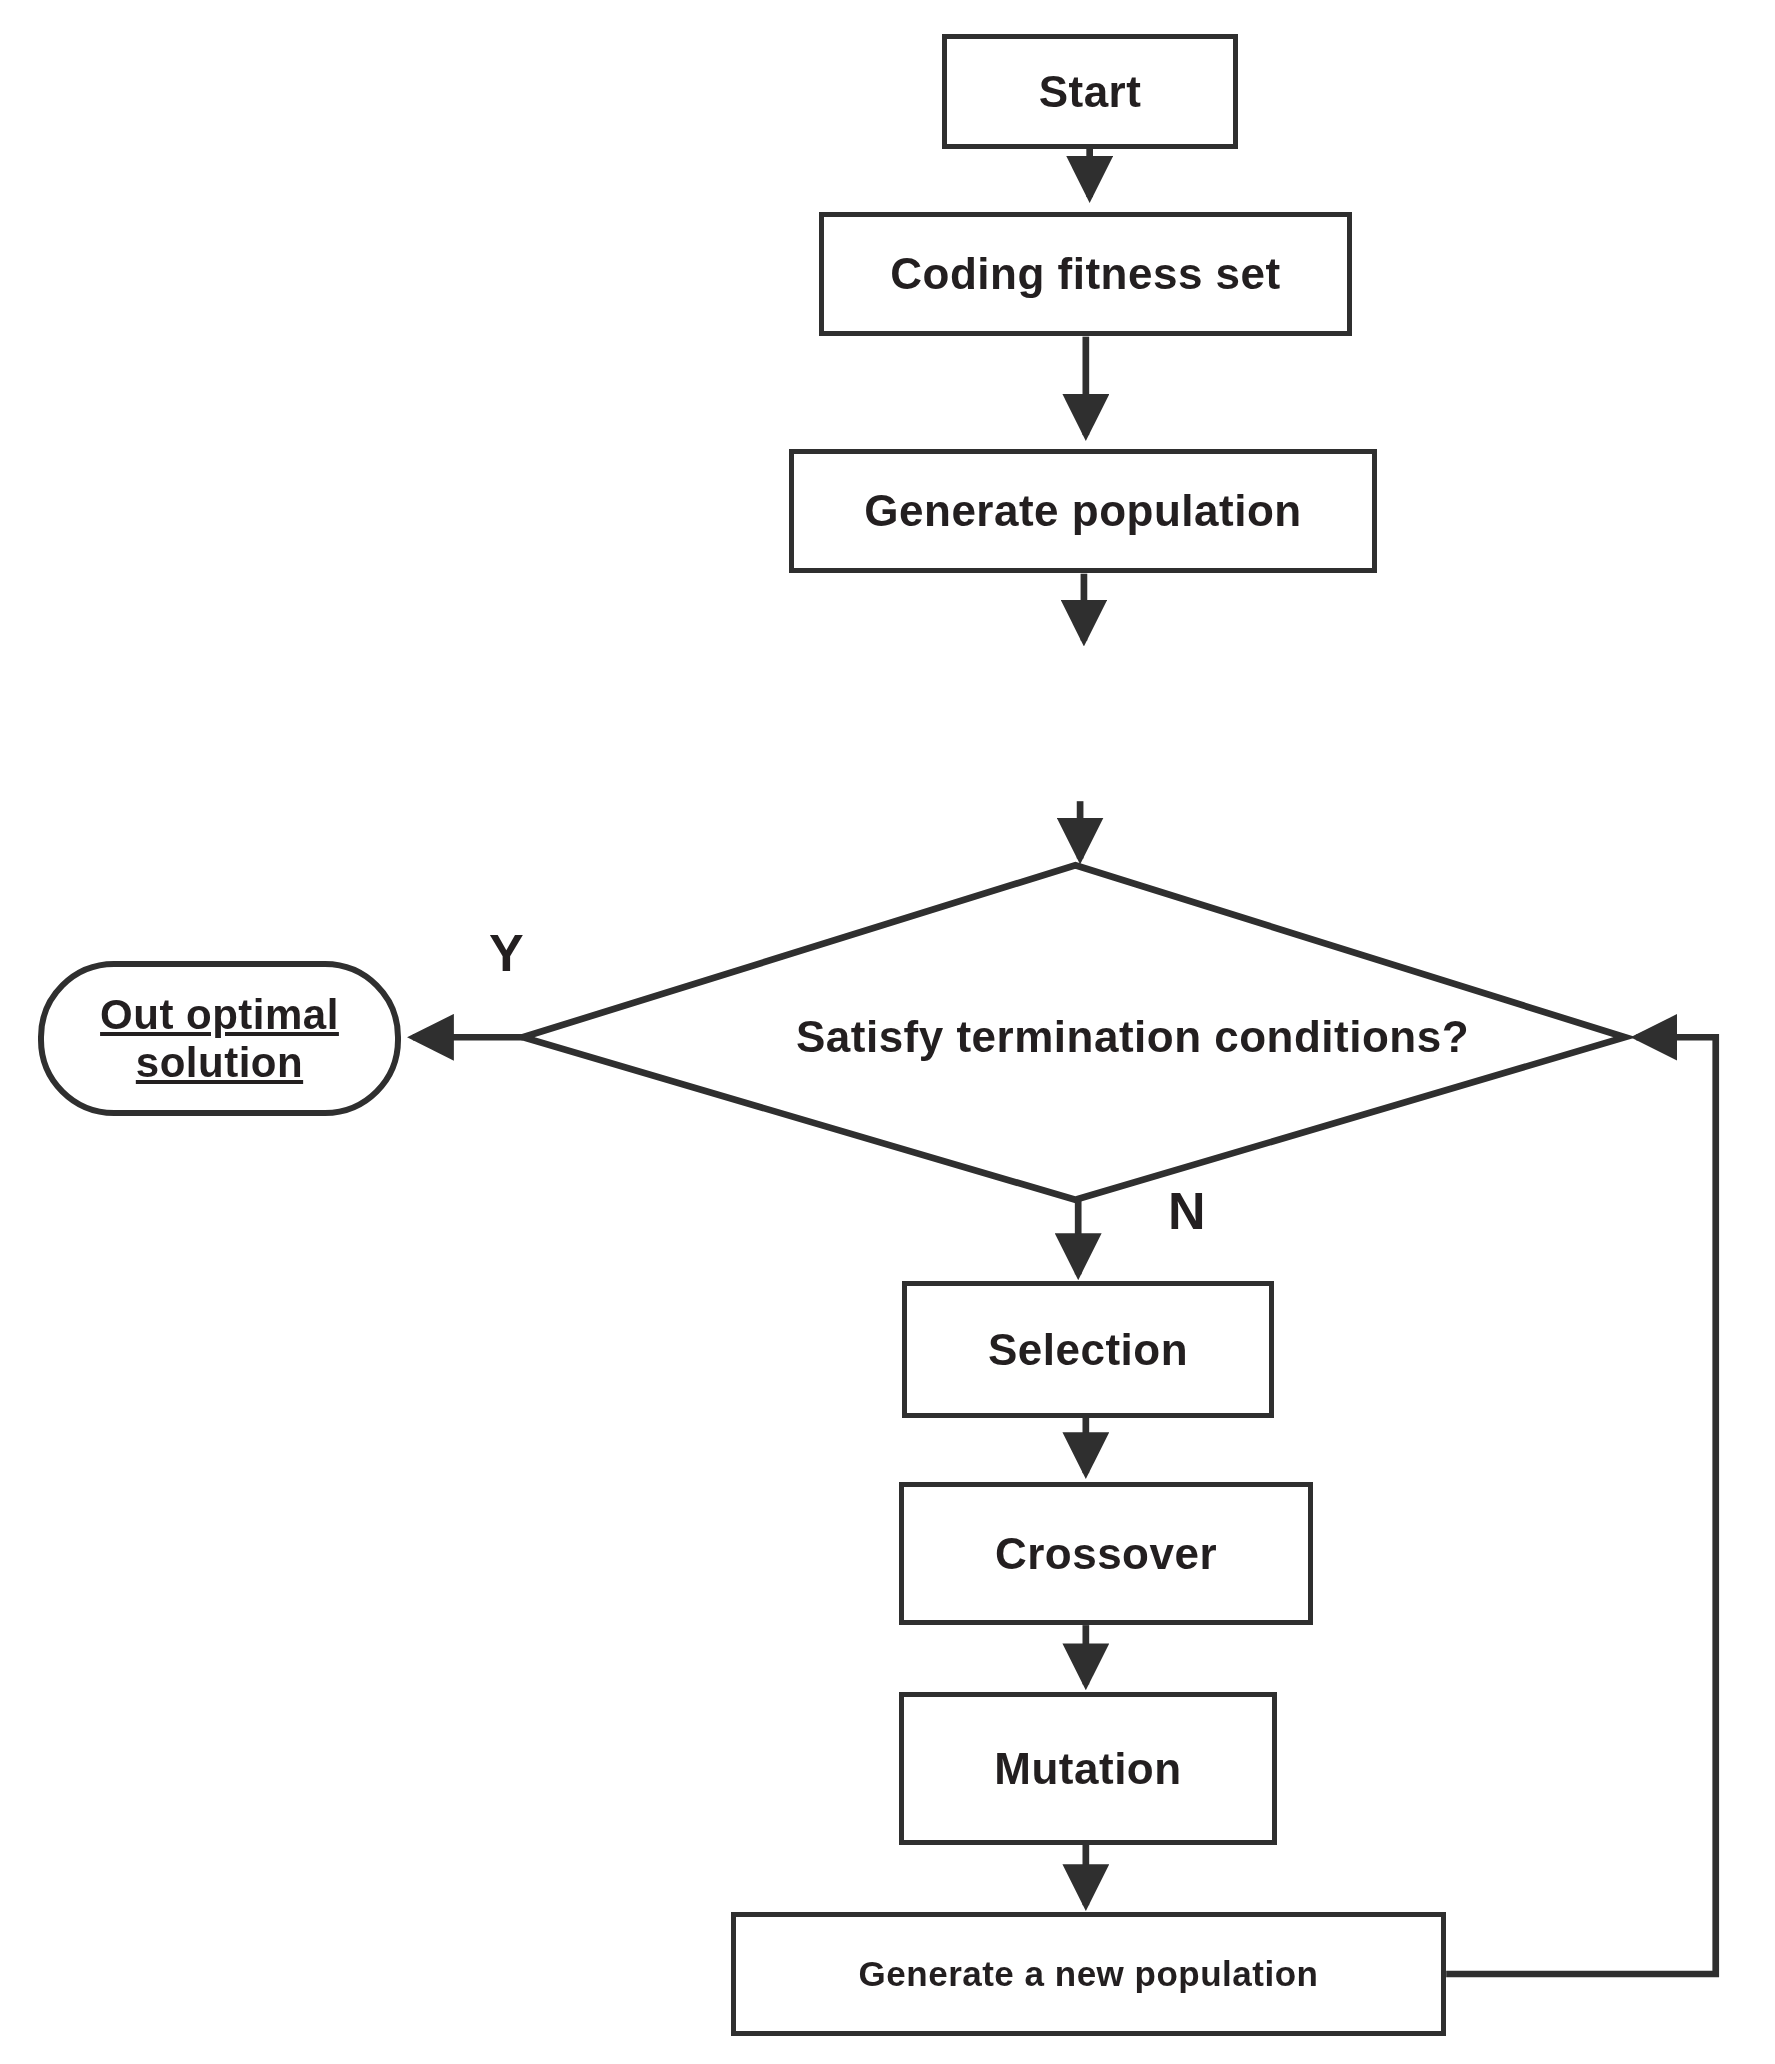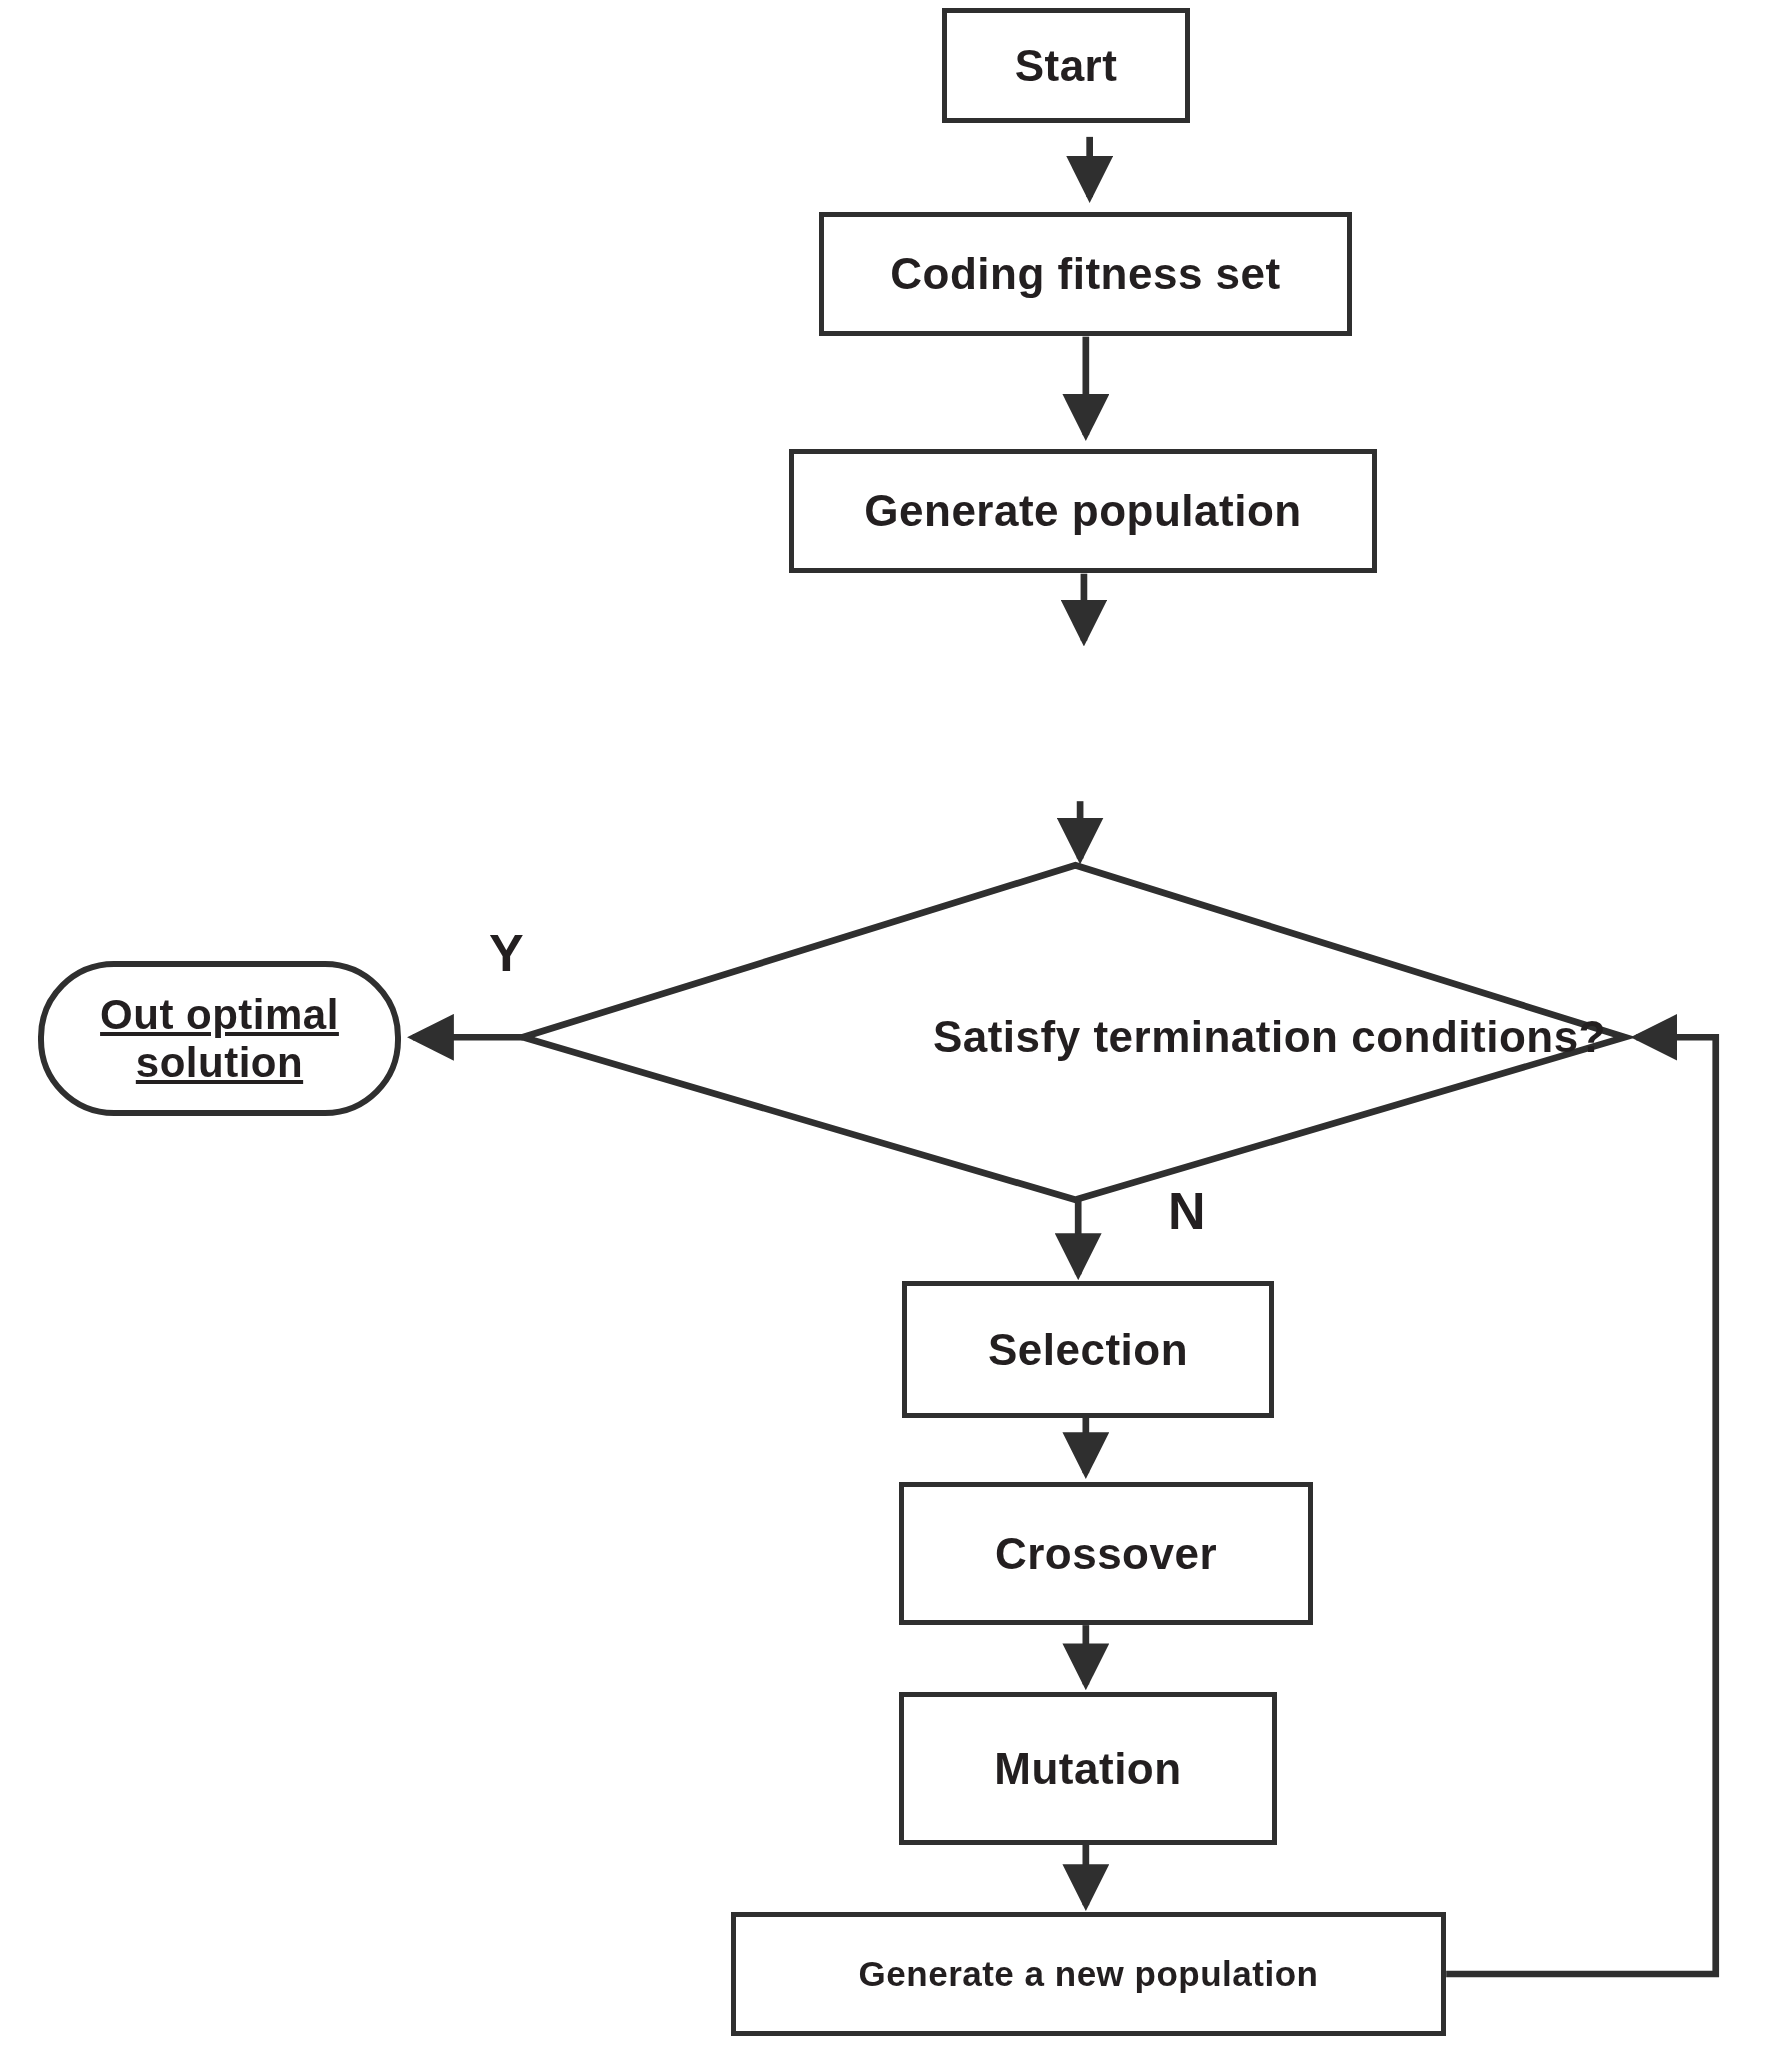--- a/index.html
+++ b/index.html
@@ -48,38 +48,38 @@
     border: none;
     background: transparent;
   }
   .edge-label {
     position: absolute;
     color: #231f20;
     font-weight: bold;
     line-height: 1;
   }
   
-  #n-start        { left: 942px;  top: 8px;   width: 248px; height: 115px; font-size: 44px; }
+  #n-start        { left: 942px;  top: 34px;   width: 296px; height: 115px; font-size: 44px; }
   #n-coding       { left: 819px;  top: 212px;  width: 533px; height: 124px; font-size: 44px; }
   #n-initial      { left: 789px;  top: 449px;  width: 588px; height: 124px; font-size: 44px; }
   #n-evaluation   { left: 631px;  top: 655px;  width: 915px; height: 146px; font-size: 44px; }
   #n-out          { left: 38px;   top: 961px; width: 363px; height: 155px; font-size: 42px; text-decoration: underline; }
   #n-selection    { left: 902px;  top: 1281px; width: 372px; height: 137px; font-size: 44px; }
   #n-crossover    { left: 899px;  top: 1482px; width: 414px; height: 143px; font-size: 44px; }
   #n-mutation     { left: 899px;  top: 1692px; width: 378px; height: 153px; font-size: 44px; }
   #n-generate     { left: 731px;  top: 1912px; width: 715px; height: 124px; font-size: 35px; }
 
   
   #n-decision {
     left: 535px;
     top: 999px;
     width: 1071px;
     height: 76px;
     font-size: 44px;
-    justify-content: flex-end;
+    justify-content: center;
     padding-left: 124px;
   }
 
   #lbl-yes { left: 489px;  top: 927px;  font-size: 52px; }
   #lbl-no  { left: 1168px; top: 1185px; font-size: 52px; }
 </style>
 </head>
 <body>
 
 <div id="canvas">

